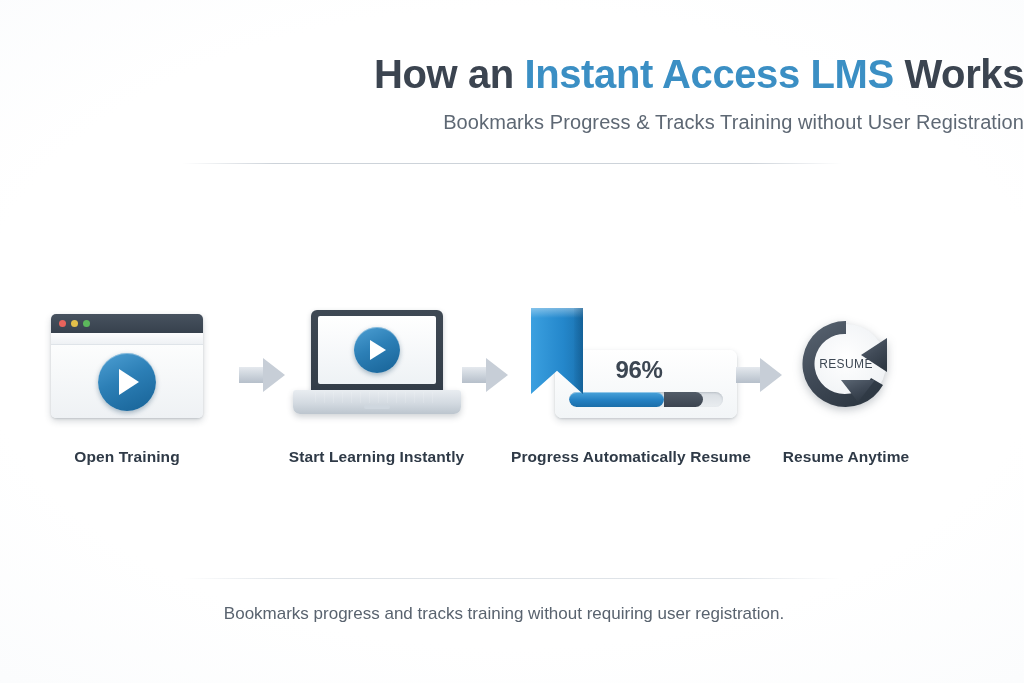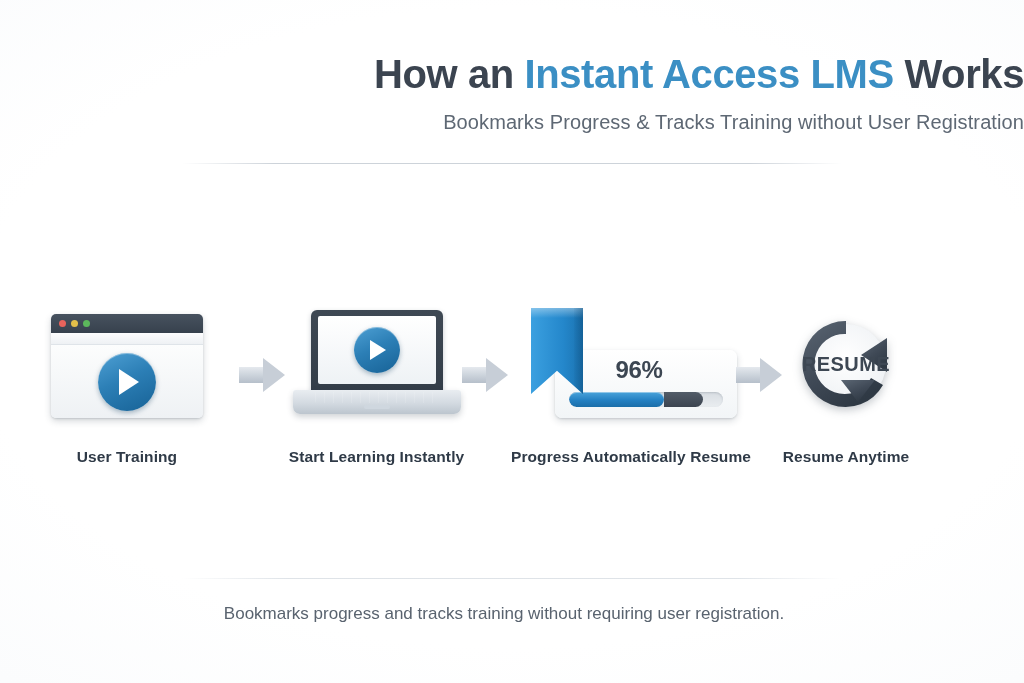--- a/index.html
+++ b/index.html
@@ -191,21 +191,21 @@
   .bookmark .gloss{
     position:absolute;left:0;top:0;width:100%;height:10px;
     background:linear-gradient(to bottom,rgba(255,255,255,.38),rgba(255,255,255,0));
   }
 
   
   .resume{position:absolute;left:50%;transform:translateX(-50%);top:10px;width:110px;height:108px;}
   .resume svg{display:block;filter:drop-shadow(0 3px 5px rgba(40,55,70,.28));}
   .resume .rtext{
     position:absolute;left:0;right:0;top:50%;transform:translateY(-50%);
-    text-align:center;font-size:20px;font-weight:bold;color:#3d4753;
+    text-align:center;font-size:12px;font-weight:normal;color:#3d4753;
     letter-spacing:.4px;
   }
 
   
   .footer{
     position:absolute;left:0;right:16px;top:604px;text-align:center;
     font-size:17px;color:#59636f;
   }
 </style>
 </head>
@@ -228,21 +228,21 @@
             <span class="dot r"></span>
             <span class="dot y"></span>
             <span class="dot g"></span>
           </div>
           <div class="toolbar"></div>
           <div class="page">
             <div class="play"></div>
           </div>
         </div>
       </div>
-      <div class="step-label">User Training</div>
+      <div class="step-label">Open Training</div>
     </div>
 
     <div class="arrow" id="arrow-1">
       <span class="shaft"></span>
       <span class="head"></span>
     </div>
 
     <div class="step" id="step-2">
       <div class="art">
         <div class="laptop">

